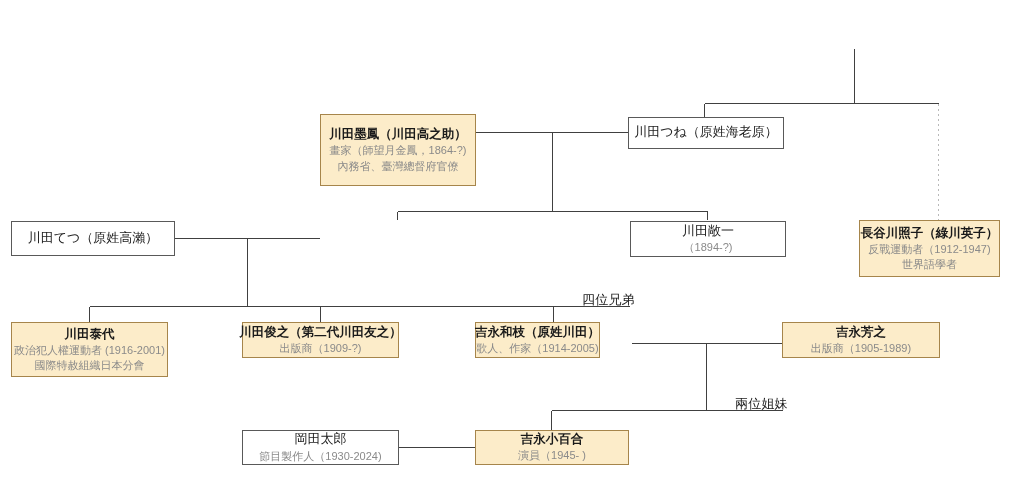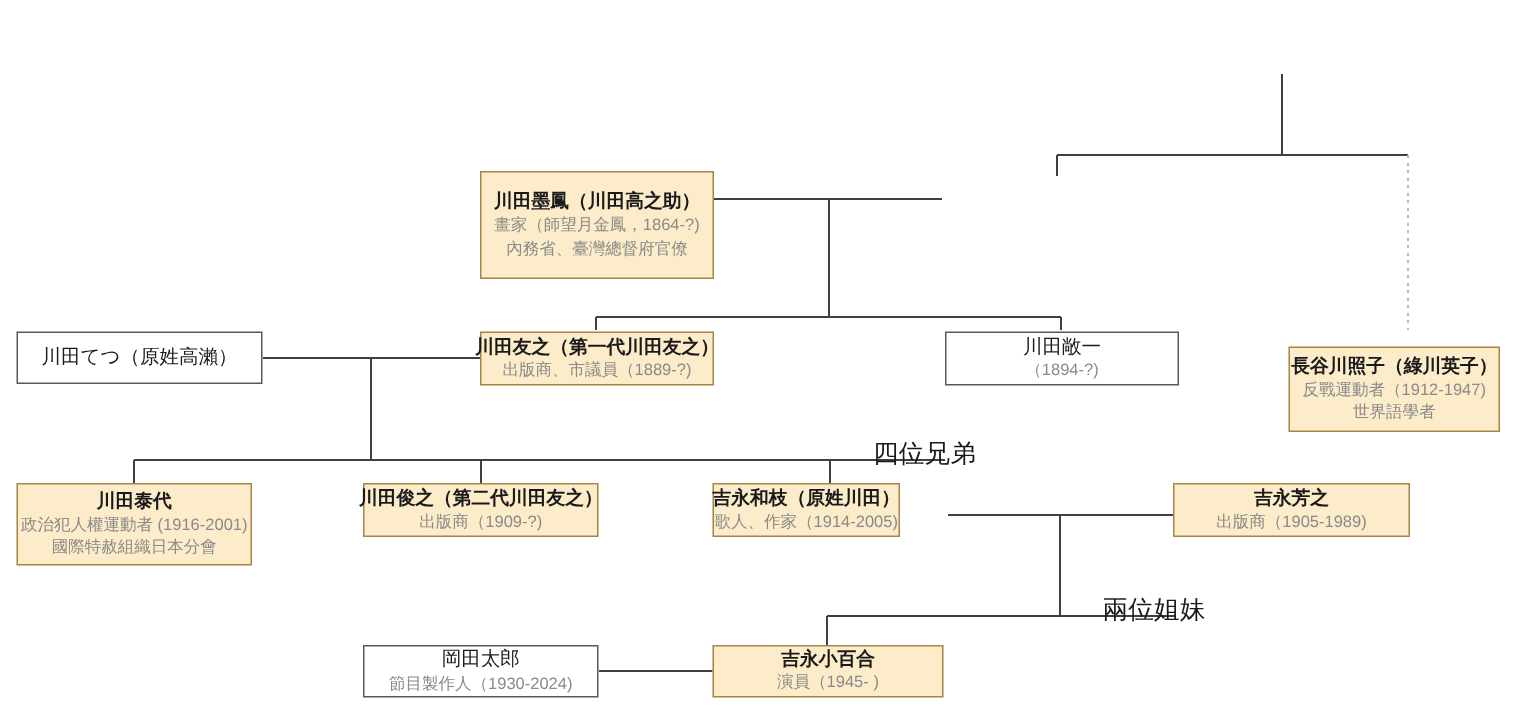--- a/index.html
+++ b/index.html
@@ -55,21 +55,21 @@
     font-size: 13px;
   }
   .node .sub {
     color: #8a8a8a;
     font-size: 11px;
     white-space: nowrap;
     margin-top: 1px;
   }
   .edge-label {
     position: absolute;
-    font-size: 17px;
+    font-size: 13px;
     color: #1a1a1a;
     white-space: nowrap;
     letter-spacing: 0.2px;
   }
 </style>
 </head>
 <body>
 
 <div id="canvas">
 
@@ -108,36 +108,35 @@
     </g>
   </svg>
 
 
   <div class="node highlight" style="left:320px; top:114px; width:156px; height:72px;">
     <div class="nm">川田墨鳳（川田高之助）</div>
     <div class="sub">畫家（師望月金鳳，1864-?)</div>
     <div class="sub">內務省、臺灣總督府官僚</div>
   </div>
 
+  <div class="node plain" style="left:628px; top:117px; width:156px; height:32px;">
+    <div class="nm">川田つね（原姓海老原）</div>
+  </div>
 
   <div class="node plain" style="left:11px; top:221px; width:164px; height:35px;">
     <div class="nm">川田てつ（原姓高瀨）</div>
   </div>
 
-  <div class="node highlight" style="left:320px; top:221px; width:156px; height:36px;">
-    <div class="nm">川田友之（第一代川田友之）</div>
-    <div class="sub">出版商、市議員（1889-?)</div>
-  </div>
 
   <div class="node plain" style="left:630px; top:221px; width:156px; height:36px;">
     <div class="nm">川田敞一</div>
     <div class="sub">（1894-?)</div>
   </div>
 
-  <div class="node highlight" style="left:859px; top:220px; width:141px; height:57px;margin-top:11px;">
+  <div class="node highlight" style="left:859px; top:220px; width:141px; height:57px;">
     <div class="nm">長谷川照子（綠川英子）</div>
     <div class="sub">反戰運動者（1912-1947)</div>
     <div class="sub">世界語學者</div>
   </div>
 
   <div class="edge-label" style="left:582px; top:291px;">四位兄弟</div>
 
   <div class="node highlight" style="left:11px; top:322px; width:157px; height:55px;">
     <div class="nm">川田泰代</div>
     <div class="sub">政治犯人權運動者 (1916-2001)</div>

